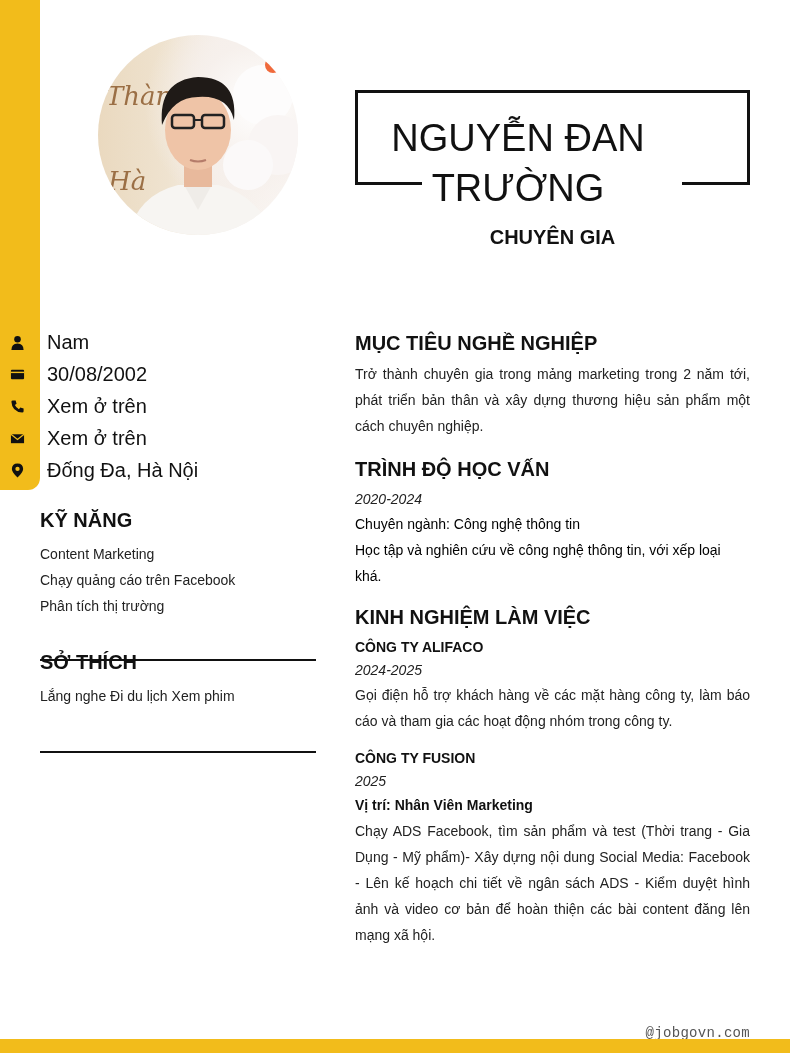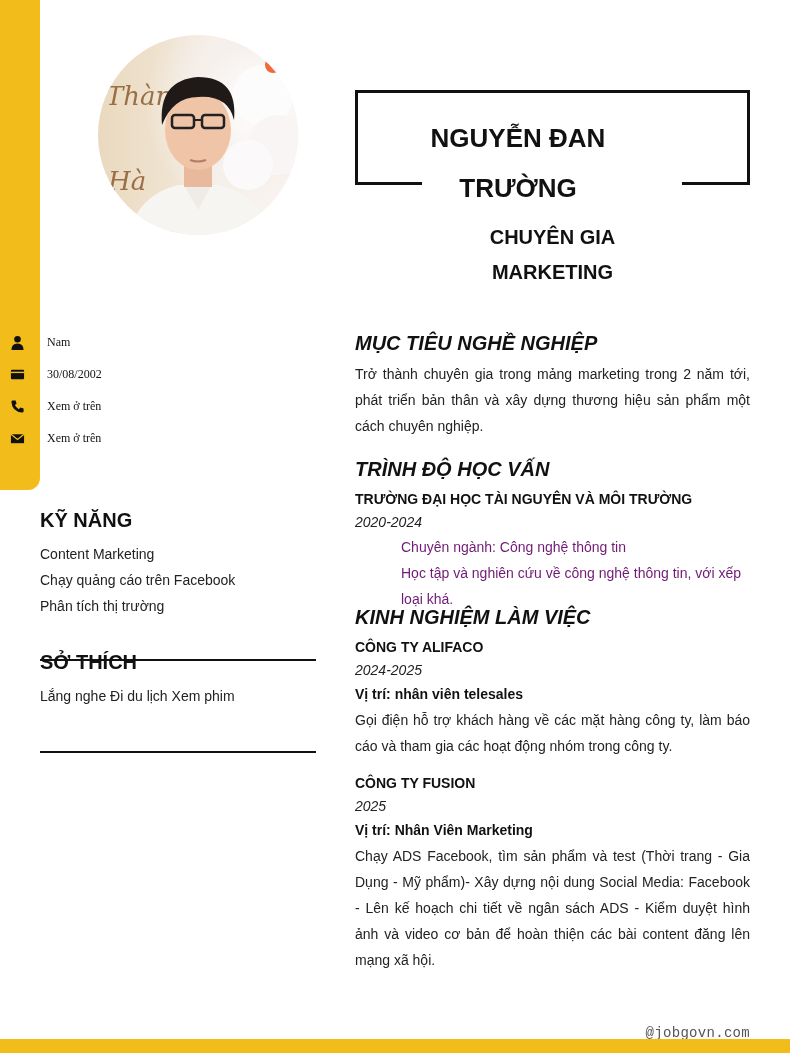--- a/index.html
+++ b/index.html
@@ -30,45 +30,45 @@
   .avatar svg { width: 100%; height: 100%; display: block; }
 
   .name-box {
     position: absolute; left: 355px; top: 90px; width: 389px; height: 90px;
     border: 3px solid #111; border-bottom: none;
   }
   .name-box-bottom-left { position: absolute; left: 355px; top: 182px; width: 67px; height: 3px; background: #111; }
   .name-box-bottom-right { position: absolute; left: 682px; top: 182px; width: 68px; height: 3px; background: #111; }
   .name {
     position: absolute; left: 355px; top: 113px; width: 326px; text-align: center;
-    font-size: 26px; font-weight: bold; line-height: 50px; color: #111;
+    font-size: 38px; font-weight: normal; line-height: 50px; color: #111;
   }
   .job-title {
     position: absolute; left: 355px; top: 220px; width: 395px; text-align: center;
     font-size: 20px; font-weight: bold; line-height: 35px; color: #111;
   }
 
   .contact-list { position: absolute; left: 0; top: 326px; width: 320px; }
   .contact-row { display: flex; align-items: center; height: 32px; }
   .contact-icon { width: 34px; display: flex; justify-content: center; align-items: center; }
   .contact-icon svg { width: 15px; height: 15px; display: block; }
-  .contact-text { margin-left: 13px; font-size: 12px; color: #111; font-family: Liberation Serif, serif; }
+  .contact-text { margin-left: 13px; font-size: 20px; color: #111; }
 
   .left-section { position: absolute; left: 40px; width: 276px; }
   .left-title { font-size: 20px; font-weight: bold; margin: 0 0 8px 0; line-height: 26px; }
   .left-item { font-size: 14px; line-height: 26px; color: #222; }
   .divider { height: 1.5px; background: #111; width: 276px; }
 
   .right-col { position: absolute; left: 355px; width: 395px; }
-  .sec-title { font-size: 20px; font-weight: bold; line-height: 26px; margin: 0; color: #111; font-style: italic; }
+  .sec-title { font-size: 20px; font-weight: bold; line-height: 26px; margin: 0; color: #111; }
   .para { font-size: 14px; line-height: 26px; color: #222; text-align: justify; margin: 0; }
   .org { font-size: 14px; font-weight: bold; line-height: 23px; color: #111; }
   .period { font-size: 14px; font-style: italic; line-height: 23px; color: #222; }
   .role { font-size: 14px; font-weight: bold; line-height: 25px; color: #111; }
-  .line { font-size: 14px; line-height: 26px; color: #701a75; margin-left: 46px; }
+  .line { font-size: 14px; line-height: 26px; color: #000000; }
 </style>
 </head>
 <body>
 
 <div class="sidebar-bar"></div>
 
 <div class="avatar">
   <svg viewBox="0 0 200 200">
 
     <circle cx="165" cy="60" r="30" fill="#fdfcfc"></circle>
@@ -97,21 +97,20 @@
 
 <div class="name-box"></div>
 <div class="name-box-bottom-left"></div>
 <div class="name-box-bottom-right"></div>
 <div class="name">
   <div>NGUYỄN ĐAN</div>
   <div>TRƯỜNG</div>
 </div>
 <div class="job-title">
   <div>CHUYÊN GIA</div>
-  <div>MARKETING</div>
 </div>
 
 <div class="contact-list">
   <div class="contact-row">
     <span class="contact-icon">
       <svg viewBox="0 0 16 16">
           <circle cx="8" cy="4.5" r="3.5" fill="#111"></circle>
           <path d="M1.5 16 Q1.5 9 8 9 Q14.5 9 14.5 16 Z" fill="#111"></path>
         </svg>
     </span>
@@ -135,20 +134,29 @@
     <span class="contact-text">Xem ở trên</span>
   </div>
   <div class="contact-row">
     <span class="contact-icon">
       <svg viewBox="0 0 16 16">
           <rect x="1" y="3.5" width="14" height="9.5" fill="#111"></rect>
           <path d="M1 3.5 L8 9 L15 3.5" fill="none" stroke="#F2BC1B" stroke-width="1.4"></path>
         </svg>
     </span>
     <span class="contact-text">Xem ở trên</span>
+  </div>
+  <div class="contact-row">
+    <span class="contact-icon">
+      <svg viewBox="0 0 16 16">
+          <path d="M8 0.5 Q14 0.5 14 6.5 Q14 10 8 15.5 Q2 10 2 6.5 Q2 0.5 8 0.5 Z" fill="#111"></path>
+          <circle cx="8" cy="6.3" r="2.3" fill="#F2BC1B"></circle>
+        </svg>
+    </span>
+    <span class="contact-text">Đống Đa, Hà Nội</span>
   </div>
 </div>
 
 <div class="left-section" style="top:507px;">
   <div class="left-title">KỸ NĂNG</div>
   <div class="left-item">Content Marketing</div>
   <div class="left-item">Chạy quảng cáo trên Facebook</div>
   <div class="left-item">Phân tích thị trường</div>
 </div>
 <div class="divider" style="position:absolute; left:40px; top:659px;"></div>
@@ -159,33 +167,31 @@
 </div>
 <div class="divider" style="position:absolute; left:40px; top:751px;"></div>
 
 <div class="right-col" style="top:330px;">
   <div class="sec-title" style="margin-bottom:5px;">MỤC TIÊU NGHỀ NGHIỆP</div>
   <p class="para">Trở thành chuyên gia trong mảng marketing trong 2 năm tới, phát triển bản thân và xây dựng thương hiệu sản phẩm một cách chuyên nghiệp.</p>
 </div>
 
 <div class="right-col" style="top:456px;">
   <div class="sec-title" style="margin-bottom:6px;">TRÌNH ĐỘ HỌC VẤN</div>
-  <div class="org">TRƯỜNG ĐẠI HỌC TÀI NGUYÊN VÀ MÔI TRƯỜNG</div>
   <div class="period">2020-2024</div>
   <div class="line">Chuyên ngành: Công nghệ thông tin</div>
   <div class="line">Học tập và nghiên cứu về công nghệ thông tin, với xếp loại khá.</div>
 </div>
 
 <div class="right-col" style="top:604px;">
   <div class="sec-title" style="margin-bottom:6px;">KINH NGHIỆM LÀM VIỆC</div>
 
   <div>
     <div class="org">CÔNG TY ALIFACO</div>
     <div class="period">2024-2025</div>
-    <div class="role">Vị trí: nhân viên telesales</div>
     <p class="para">Gọi điện hỗ trợ khách hàng về các mặt hàng công ty, làm báo cáo và tham gia các hoạt động nhóm trong công ty.</p>
   </div>
 
   <div style="margin-top:13px;">
     <div class="org">CÔNG TY FUSION</div>
     <div class="period">2025</div>
     <div class="role">Vị trí: Nhân Viên Marketing</div>
     <p class="para">Chạy ADS Facebook, tìm sản phẩm và test (Thời trang - Gia Dụng - Mỹ phẩm)- Xây dựng nội dung Social Media: Facebook - Lên kế hoạch chi tiết về ngân sách ADS  - Kiểm duyệt hình ảnh và video cơ bản để hoàn thiện các bài content đăng lên mạng xã hội.</p>
   </div>
 </div>

